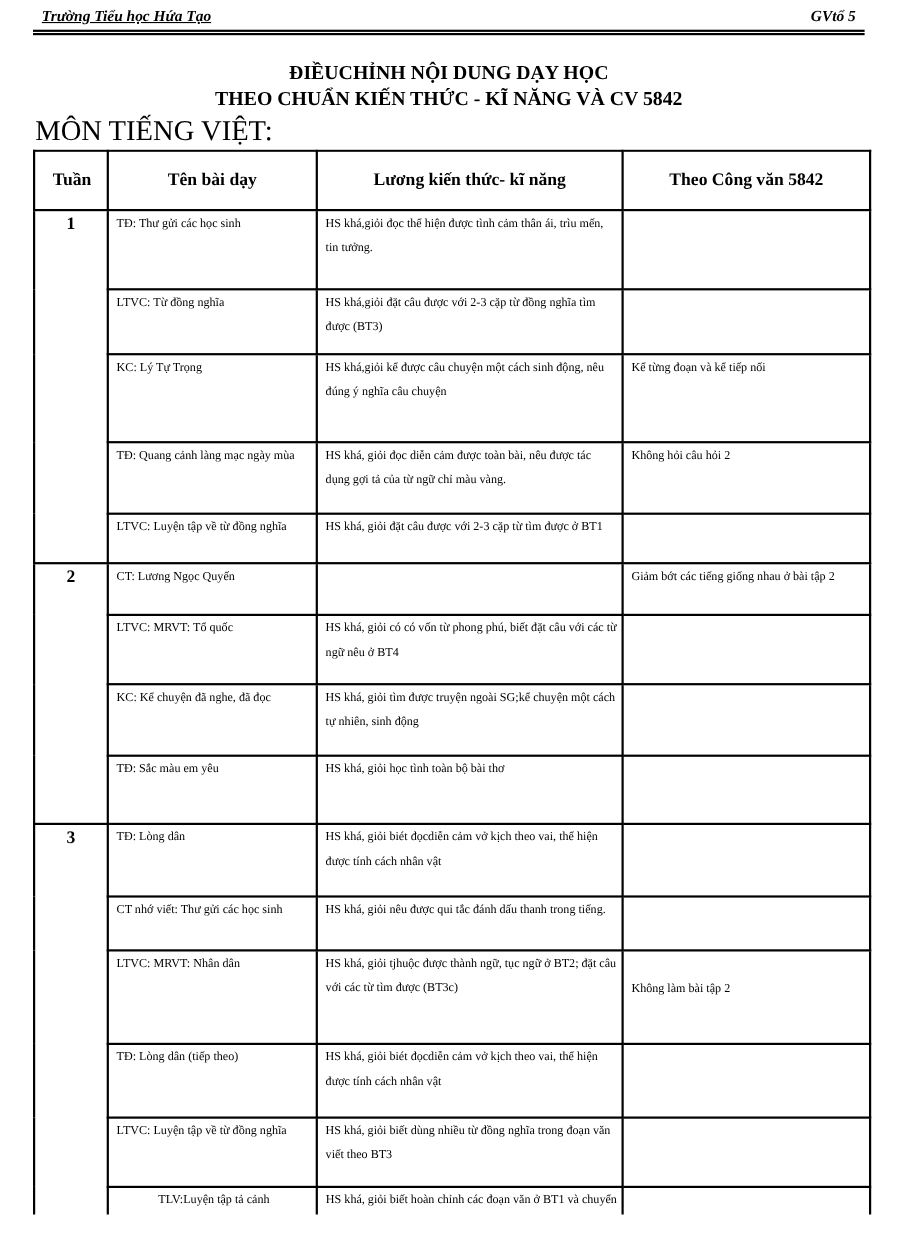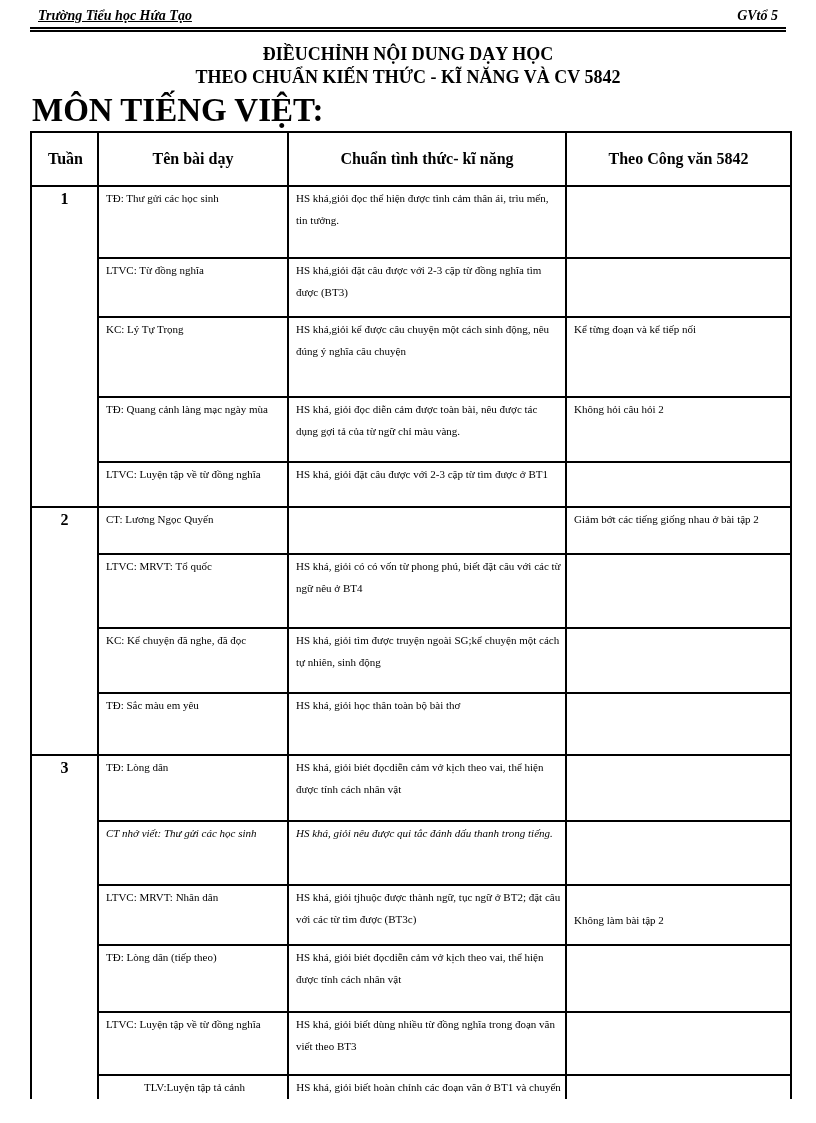--- a/index.html
+++ b/index.html
@@ -21,29 +21,29 @@
     justify-content: space-between;
     align-items: flex-end;
     border-bottom: 5px double #000;
     font-size: 14px;
     font-weight: bold;
     font-style: italic;
   }
   .school { text-decoration: underline; text-align: center; }
   .titles {
     text-align: center;
-    margin-top: 11px;
+    margin-top: 23px;
     font-weight: bold;
     font-size: 18px;
     line-height: 23px;
   }
   .section-heading {
     margin: 3px 0 2px 32px;
-    font-size: 33px;
-    font-weight: bold;
+    font-size: 26px;
+    font-weight: normal;
   }
   .table-wrap {
     margin-left: 30px;
     width: 764px;
     height: 968px;
     overflow: hidden;
   }
   table {
     border-collapse: collapse;
     table-layout: fixed;
@@ -94,21 +94,21 @@
     <colgroup>
       <col style="width:67px">
       <col style="width:190px">
       <col style="width:278px">
       <col style="width:225px">
     </colgroup>
     <thead>
       <tr>
           <th>Tuần</th>
           <th>Tên bài dạy</th>
-          <th>Chuẩn tình thức- kĩ năng</th>
+          <th>Lương kiến thức- kĩ năng</th>
           <th>Theo Công văn  5842</th>
         </tr>
     </thead>
     <tbody>
         <tr style="height: 72px;">
           <td class="week-cell" rowspan="5">1</td>
           <td class="lesson-cell">TĐ: Thư gửi các học sinh</td>
           <td class="standard-cell">HS khá,giỏi đọc thể hiện được tình cảm thân ái, trìu mến, tin tưởng.</td>
           <td class="note-cell"></td>
         </tr>
@@ -131,47 +131,47 @@
           <td class="lesson-cell">LTVC: Luyện tập về từ đồng nghĩa</td>
           <td class="standard-cell">HS khá, giỏi đặt câu được với 2-3 cặp từ tìm được ở BT1</td>
           <td class="note-cell"></td>
         </tr>
         <tr style="height: 47px;">
           <td class="week-cell" rowspan="4">2</td>
           <td class="lesson-cell">CT: Lương Ngọc Quyến</td>
           <td class="standard-cell"></td>
           <td class="note-cell">Giảm bớt các tiếng giống nhau ở bài tập 2</td>
         </tr>
-        <tr style="height: 74px;">
+        <tr style="height: 63px;">
           <td class="lesson-cell">LTVC: MRVT: Tổ quốc</td>
           <td class="standard-cell">HS khá, giỏi có có vốn từ phong phú, biết đặt câu với các từ ngữ  nêu ở BT4</td>
           <td class="note-cell"></td>
         </tr>
         <tr style="height: 65px; padding-left: 26px;">
           <td class="lesson-cell">KC: Kể chuyện  đã nghe, đã đọc</td>
           <td class="standard-cell">HS khá, giỏi tìm được truyện ngoài SG;kể chuyện một cách tự nhiên, sinh động</td>
           <td class="note-cell"></td>
         </tr>
         <tr style="height: 62px;">
           <td class="lesson-cell">TĐ: Sắc màu em yêu</td>
-          <td class="standard-cell">HS khá, giỏi học thân toàn bộ bài thơ</td>
+          <td class="standard-cell">HS khá, giỏi học tình toàn bộ bài thơ</td>
           <td class="note-cell"></td>
         </tr>
         <tr style="height: 66px;">
           <td class="week-cell" rowspan="6">3</td>
           <td class="lesson-cell">TĐ: Lòng dân</td>
           <td class="standard-cell">HS khá, giỏi biét đọcdiễn cảm vở kịch theo vai, thể hiện được tính cách nhân vật</td>
           <td class="note-cell"></td>
         </tr>
-        <tr style="height: 64px; font-style: italic;">
+        <tr style="height: 49px;">
           <td class="lesson-cell">CT nhớ viết: Thư gửi các học sinh</td>
           <td class="standard-cell">HS khá, giỏi nêu được qui tắc đánh dấu thanh trong tiếng.</td>
           <td class="note-cell"></td>
         </tr>
-        <tr style="height: 60px; padding-left: 16px;">
+        <tr style="height: 85px; padding-left: 16px;">
           <td class="lesson-cell">LTVC: MRVT: Nhân dân</td>
           <td class="standard-cell">HS khá, giỏi tjhuộc được thành ngữ, tục ngữ ở BT2; đặt câu với các từ tìm được (BT3c)</td>
           <td class="note-cell pad-top">Không làm bài tập 2</td>
         </tr>
         <tr style="height: 67px;">
           <td class="lesson-cell">TĐ: Lòng dân (tiếp theo)</td>
           <td class="standard-cell">HS khá, giỏi biét đọcdiễn cảm vở kịch theo vai, thể hiện được tính cách nhân vật</td>
           <td class="note-cell"></td>
         </tr>
         <tr style="height: 63px;">

